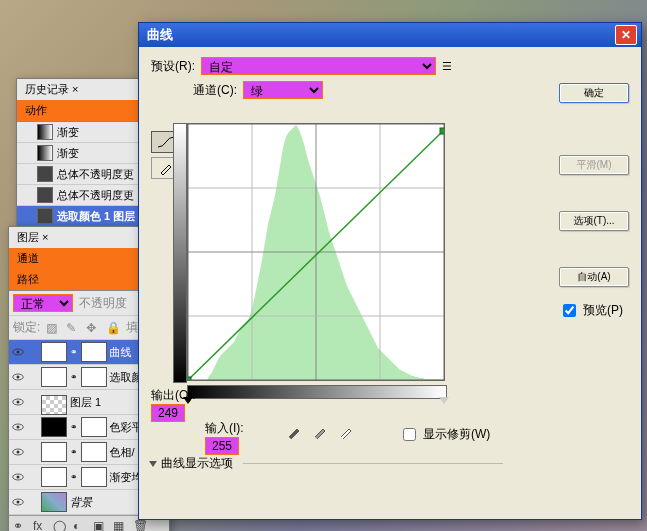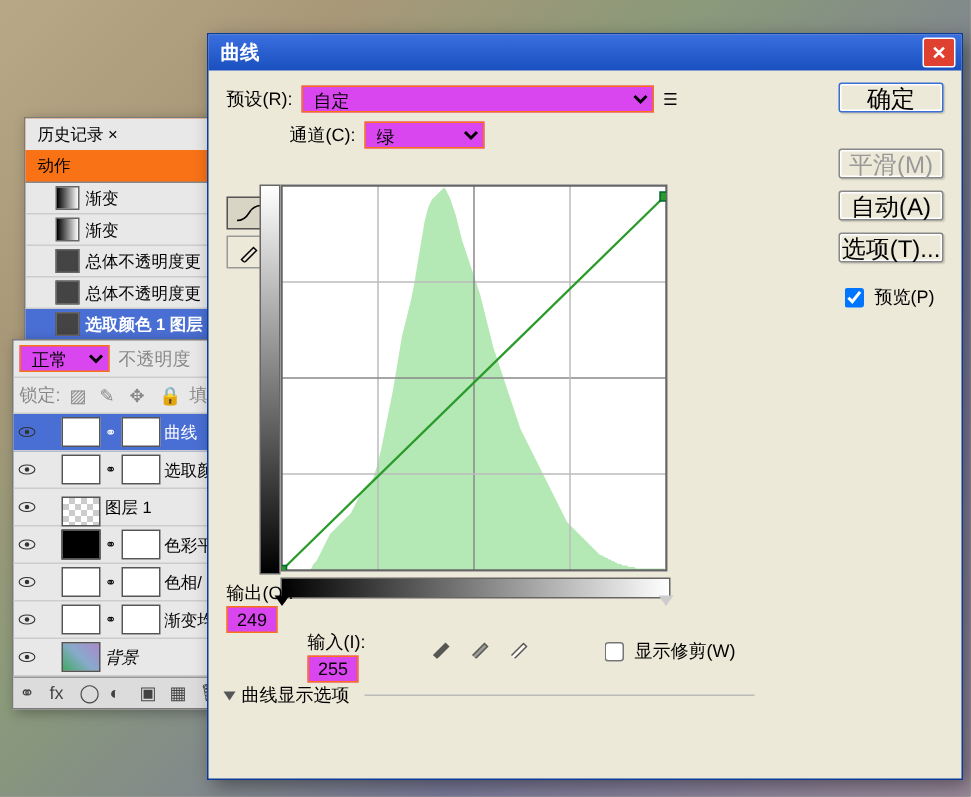--- a/index.html
+++ b/index.html
@@ -28,21 +28,21 @@
   .dlg{position:absolute;left:138px;top:22px;width:502px;height:496px;border:1px solid #0a3a9a;background:#ece9d8;box-shadow:4px 4px 12px rgba(0,0,0,.4);}
   .titlebar{height:24px;background:linear-gradient(#3a6fe0,#1a4fc0);color:#fff;display:flex;align-items:center;padding:0 4px 0 8px;font-size:13px;font-weight:bold;}
   .titlebar .ttl{flex:1;}
   .closebox{width:20px;height:18px;background:#e04030;border:1px solid #fff;border-radius:2px;display:flex;align-items:center;justify-content:center;color:#fff;font-weight:bold;font-size:12px;}
   .dlg-body{position:relative;padding:10px 12px;height:calc(100% - 24px);box-sizing:border-box;}
   .row{display:flex;align-items:center;gap:6px;margin-bottom:6px;}
   .lbl{font-size:12px;text-align:center;}
   select,input[type=text]{font-size:12px;border:1px solid #f97316;background:#d946ef;padding:1px 3px;height:18px;box-sizing:border-box;}
   .preset-sel{width:235px;}
   .chan-sel{width:80px;}
-  .btn{width:70px;height:20px;border:1px solid #888;background:#ece9d8;font-size:16px;border-radius:2px;padding:0;box-shadow:inset 0 0 0 1px #fff,1px 1px 1px rgba(0,0,0,.15);}
+  .btn{width:70px;height:20px;border:1px solid #888;background:#ece9d8;font-size:10px;border-radius:2px;padding:0;box-shadow:inset 0 0 0 1px #fff,1px 1px 1px rgba(0,0,0,.15);margin-top:28px;}
   .btn[disabled]{color:#999;}
   .rbtns{position:absolute;right:12px;top:8px;display:flex;flex-direction:column;gap:8px;align-items:stretch;}
   .chk{display:flex;align-items:center;gap:4px;margin-top:6px;}
   .chk input{width:13px;height:13px;}
 
   .curve-wrap{position:absolute;left:48px;top:76px;}
   .toolcol{position:absolute;left:12px;top:84px;width:30px;display:flex;flex-direction:column;gap:4px;}
   .tbtn{width:28px;height:20px;border:1px solid #999;background:#ece9d8;display:flex;align-items:center;justify-content:center;}
   .tbtn.active{border-color:#555;background:#d8d5c4;}
   .curve-box{width:256px;height:256px;border:1px solid #666;position:relative;background:#fff;}
@@ -96,20 +96,25 @@
       </div>
       <div class="hist-row sel">
         <span style="width:12px;"></span>
         <span class="swatch dark"></span>
         <span>选取颜色 1 图层</span>
       </div>
     </div>
 </div>
 
 <div class="panel" style="left:8px;top:226px;width:160px;">
+  <div class="tabs">
+    <div class="tab active">图层 ×</div>
+    <div class="tab">通道</div>
+    <div class="tab">路径</div>
+  </div>
   <div class="row" style="padding:3px 4px;margin:0;border-bottom:1px solid #ccc;">
     <select style="width:60px;"><option>正常</option></select>
     <span style="color:#888;">不透明度</span>
   </div>
   <div class="row" style="padding:3px 4px;margin:0;border-bottom:1px solid #ccc;color:#888;">
     <span>锁定:</span>
     <span class="mini">▨</span>
     <span class="mini">✎</span>
     <span class="mini">✥</span>
     <span class="mini">🔒</span>
@@ -298,21 +303,21 @@
     <div class="disc">
       <span class="tri"></span>
       <span>曲线显示选项</span>
       <span style="flex:1;border-bottom:1px solid #bbb;margin-left:6px;width:260px;display:inline-block;"></span>
     </div>
 
     <div class="rbtns">
       <button class="btn" style="border:1px solid #3a6fd4;">确定</button>
       <div style="height:8px;"></div>
       <button class="btn" disabled="">平滑(M)</button>
+      <button class="btn">选项(T)...</button>
       <button class="btn">自动(A)</button>
-      <button class="btn">选项(T)...</button>
       <div class="chk">
         <input type="checkbox" checked="" style="">
         <span>预览(P)</span>
       </div>
     </div>
   </div>
 </div>
 
 </body></html>

